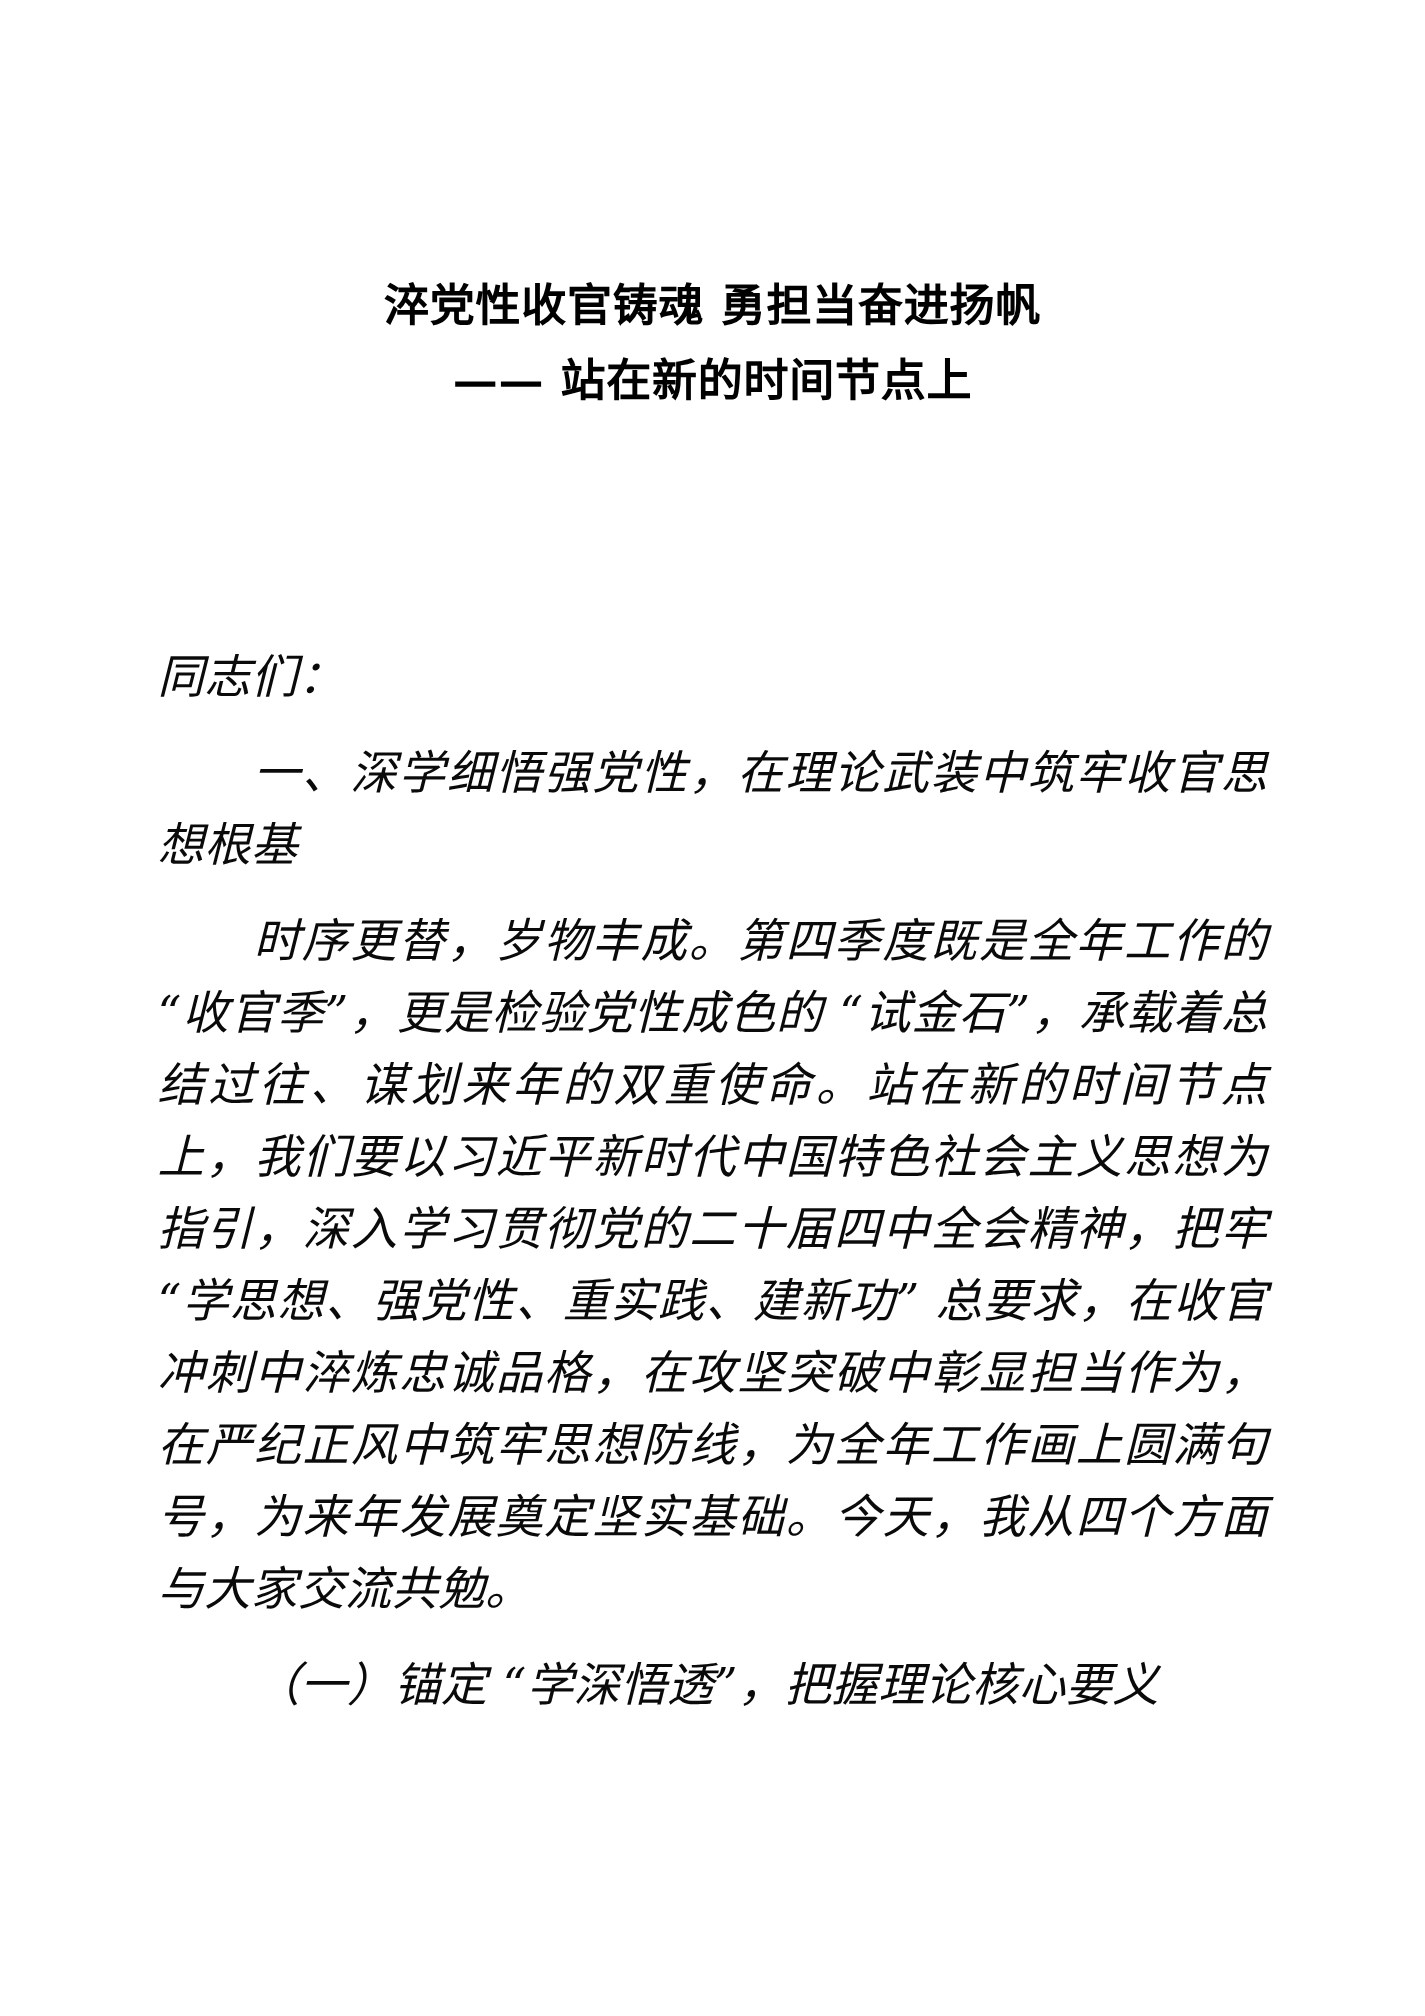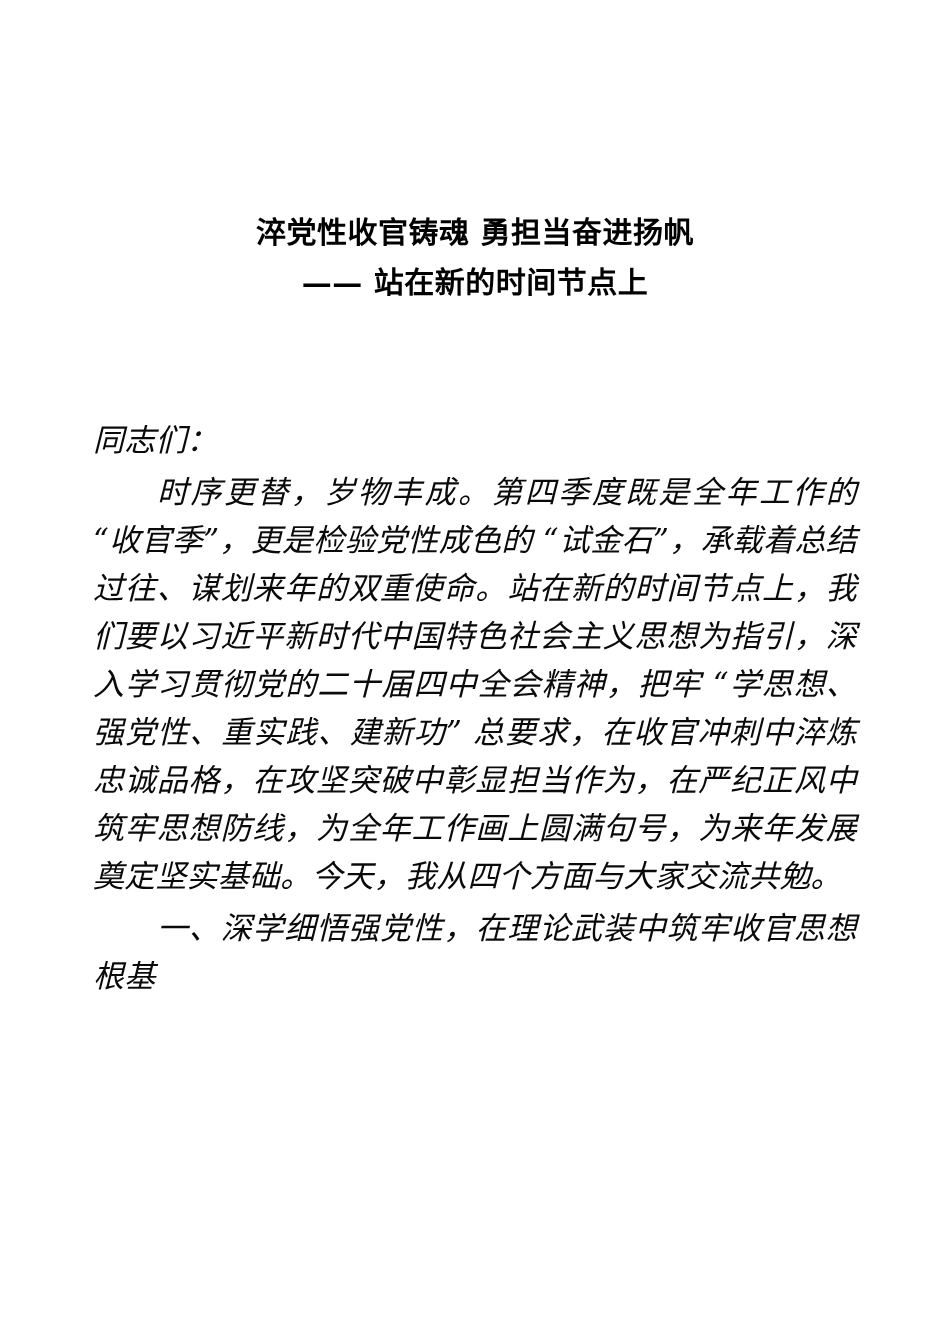--- a/index.html
+++ b/index.html
@@ -15,21 +15,21 @@
     margin: 0 auto;
     background: #ffffff;
     overflow: hidden;
     box-sizing: border-box;
   }
 
   
   .title-block {
     position: absolute;
     left: 0;
-    top: 208px;
+    top: 180px;
     width: 950px;
     text-align: center;
   }
   .doc-title-line {
     font-family: "DejaVu Serif", "Liberation Serif", serif;
     font-weight: 700;
     font-size: 30px;
     line-height: 50px;
     color: #000000;
     letter-spacing: 0.5px;
@@ -47,21 +47,21 @@
   .para {
     font-family: "DejaVu Serif", "Liberation Serif", serif;
     font-style: italic;
     font-weight: 400;
     font-size: 31px;
     line-height: 48px;
     color: #0a0a0a;
     text-align: justify;
     text-justify: inter-character;
     text-align-last: left;
-    margin: 4px;
+    margin: 16px;
     letter-spacing: 0.2px;
     word-break: break-all;
   }
   .para.indent {
     text-indent: 64px;
   }
   .para.flush {
     text-indent: 0;
   }
   .para.heading {
@@ -75,21 +75,22 @@
 
   <div class="title-block">
     <div class="doc-title-line">淬党性收官铸魂 勇担当奋进扬帆</div>
     <div class="doc-title-line">—— 站在新的时间节点上</div>
   </div>
 
   <div class="body-frame">
 
     <p class="para flush">同志们：</p>
 
+    <p class="para heading">一、深学细悟强党性，在理论武装中筑牢收官思想根基</p>
+
     <p class="para indent">时序更替，岁物丰成。第四季度既是全年工作的 “收官季”，更是检验党性成色的 “试金石”，承载着总结过往、谋划来年的双重使命。站在新的时间节点上，我们要以习近平新时代中国特色社会主义思想为指引，深入学习贯彻党的二十届四中全会精神，把牢 “学思想、强党性、重实践、建新功” 总要求，在收官冲刺中淬炼忠诚品格，在攻坚突破中彰显担当作为，在严纪正风中筑牢思想防线，为全年工作画上圆满句号，为来年发展奠定坚实基础。今天，我从四个方面与大家交流共勉。</p>
 
-    <p class="para heading">一、深学细悟强党性，在理论武装中筑牢收官思想根基</p>
 
-
+    <p class="para heading">（一）锚定 “学深悟透”，把握理论核心要义</p>
 
   </div>
 
 </div>
 
 </body></html>

